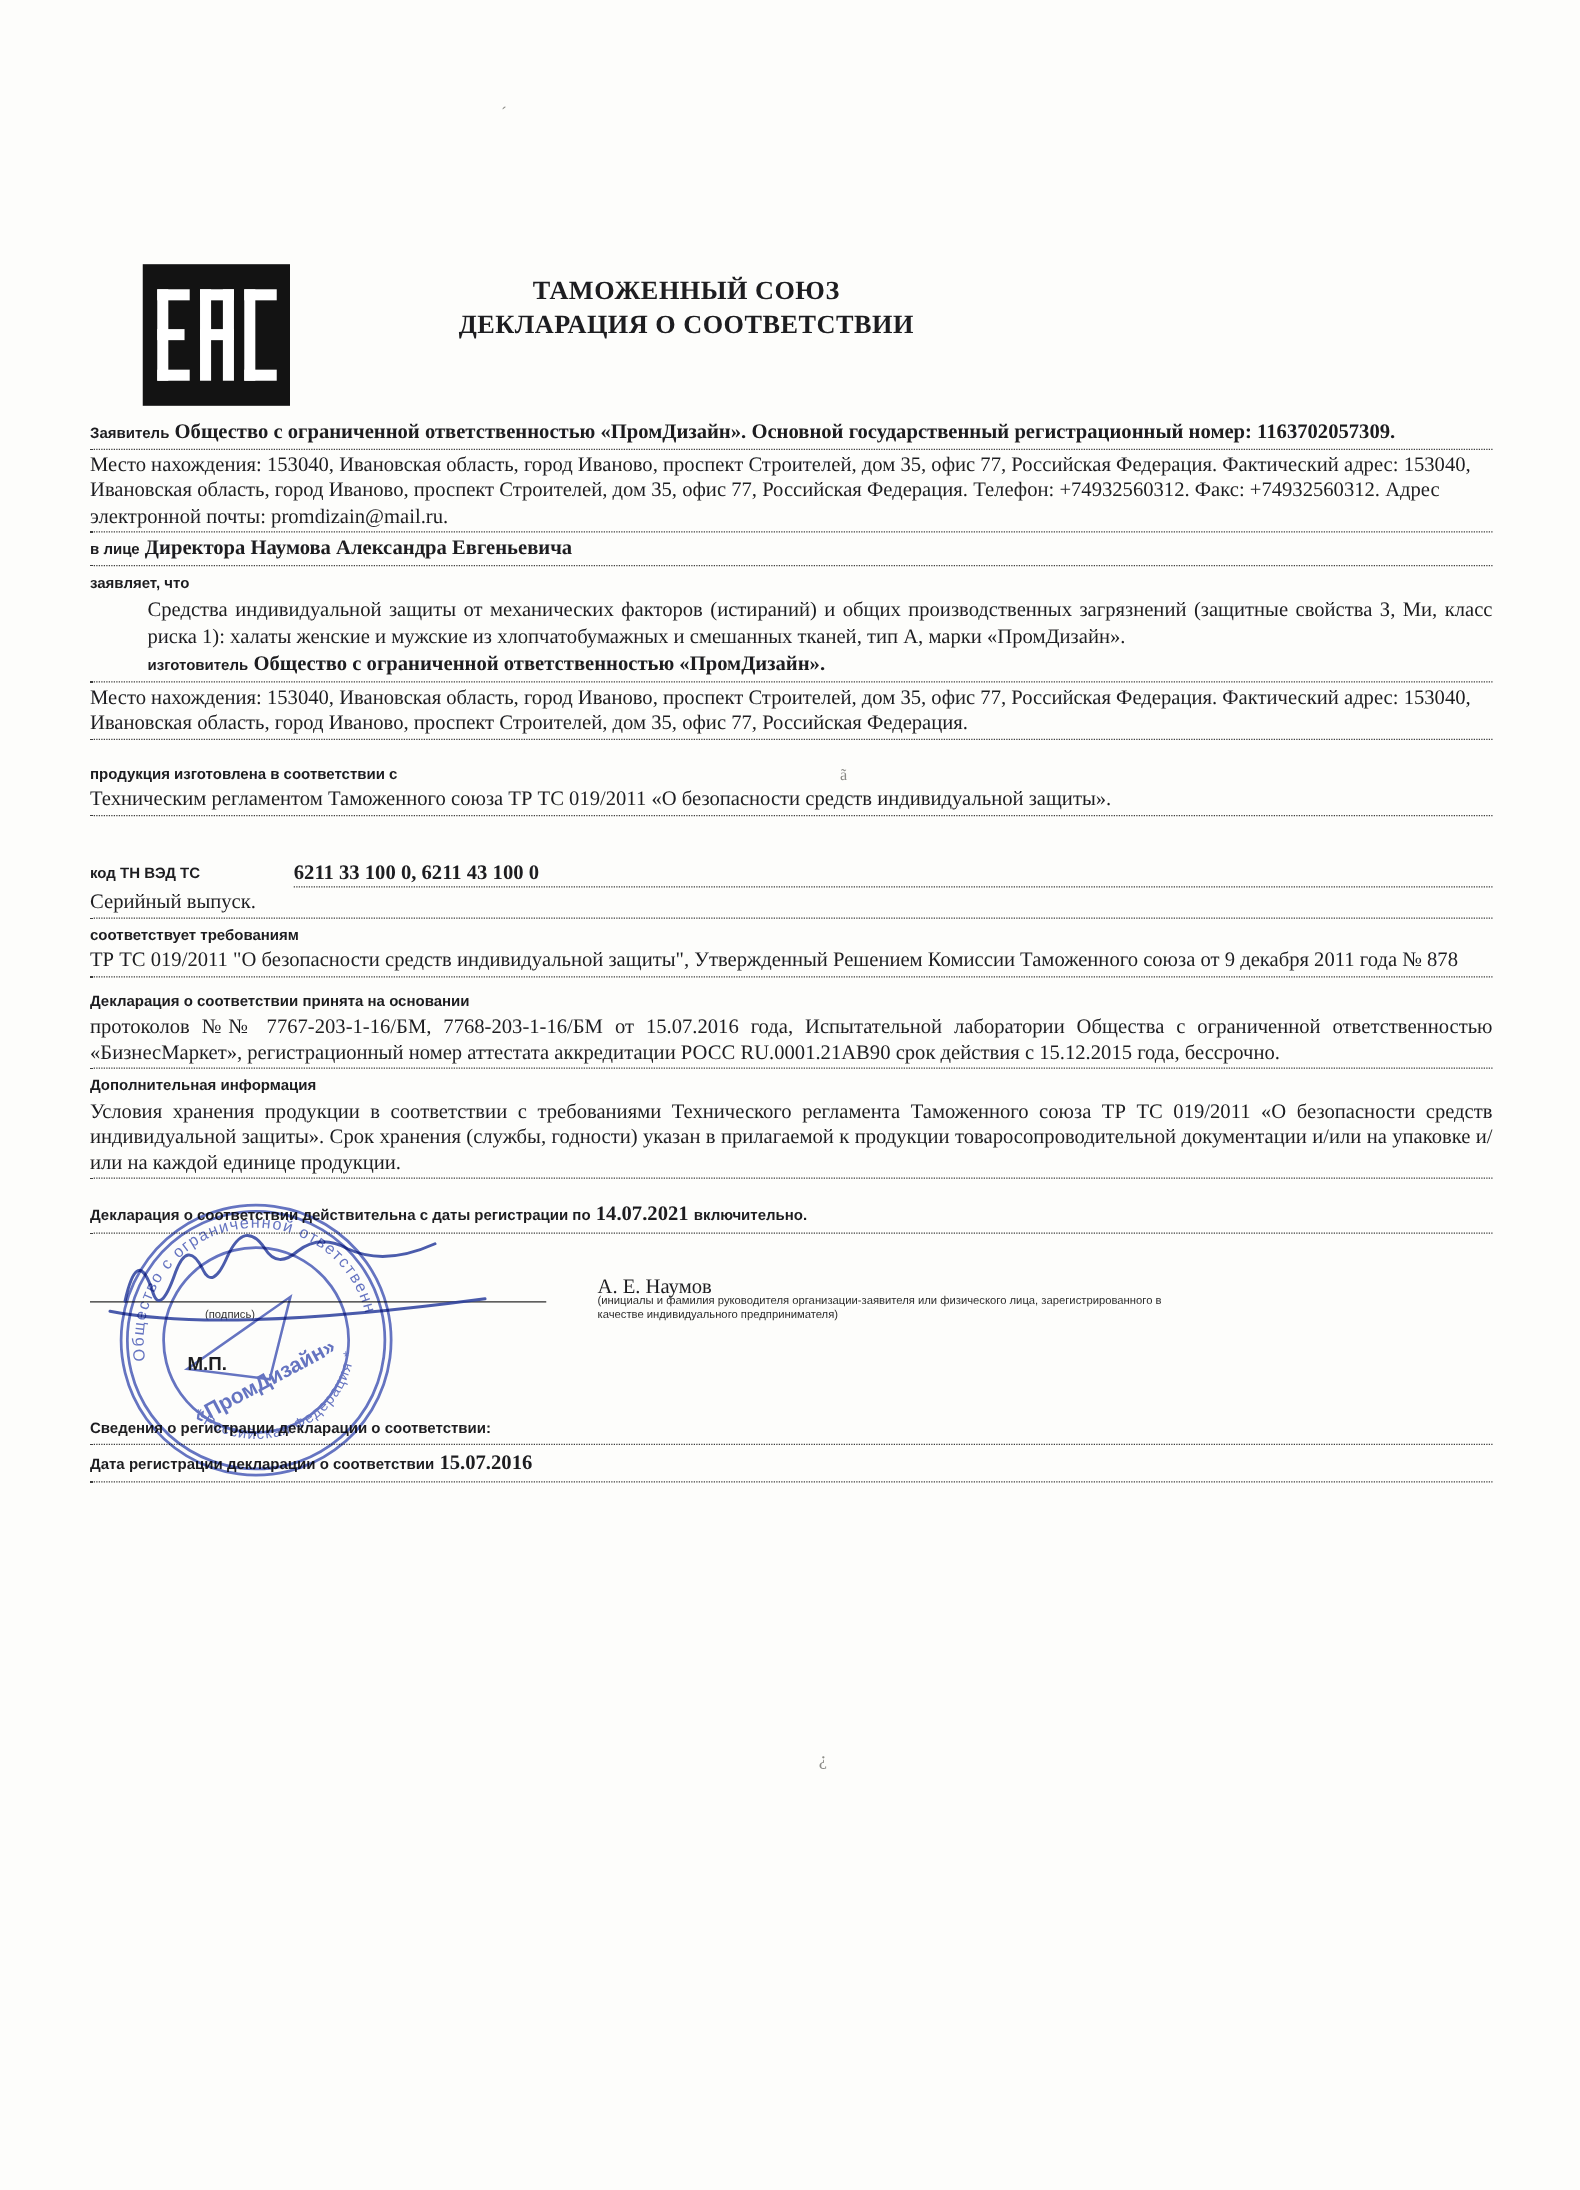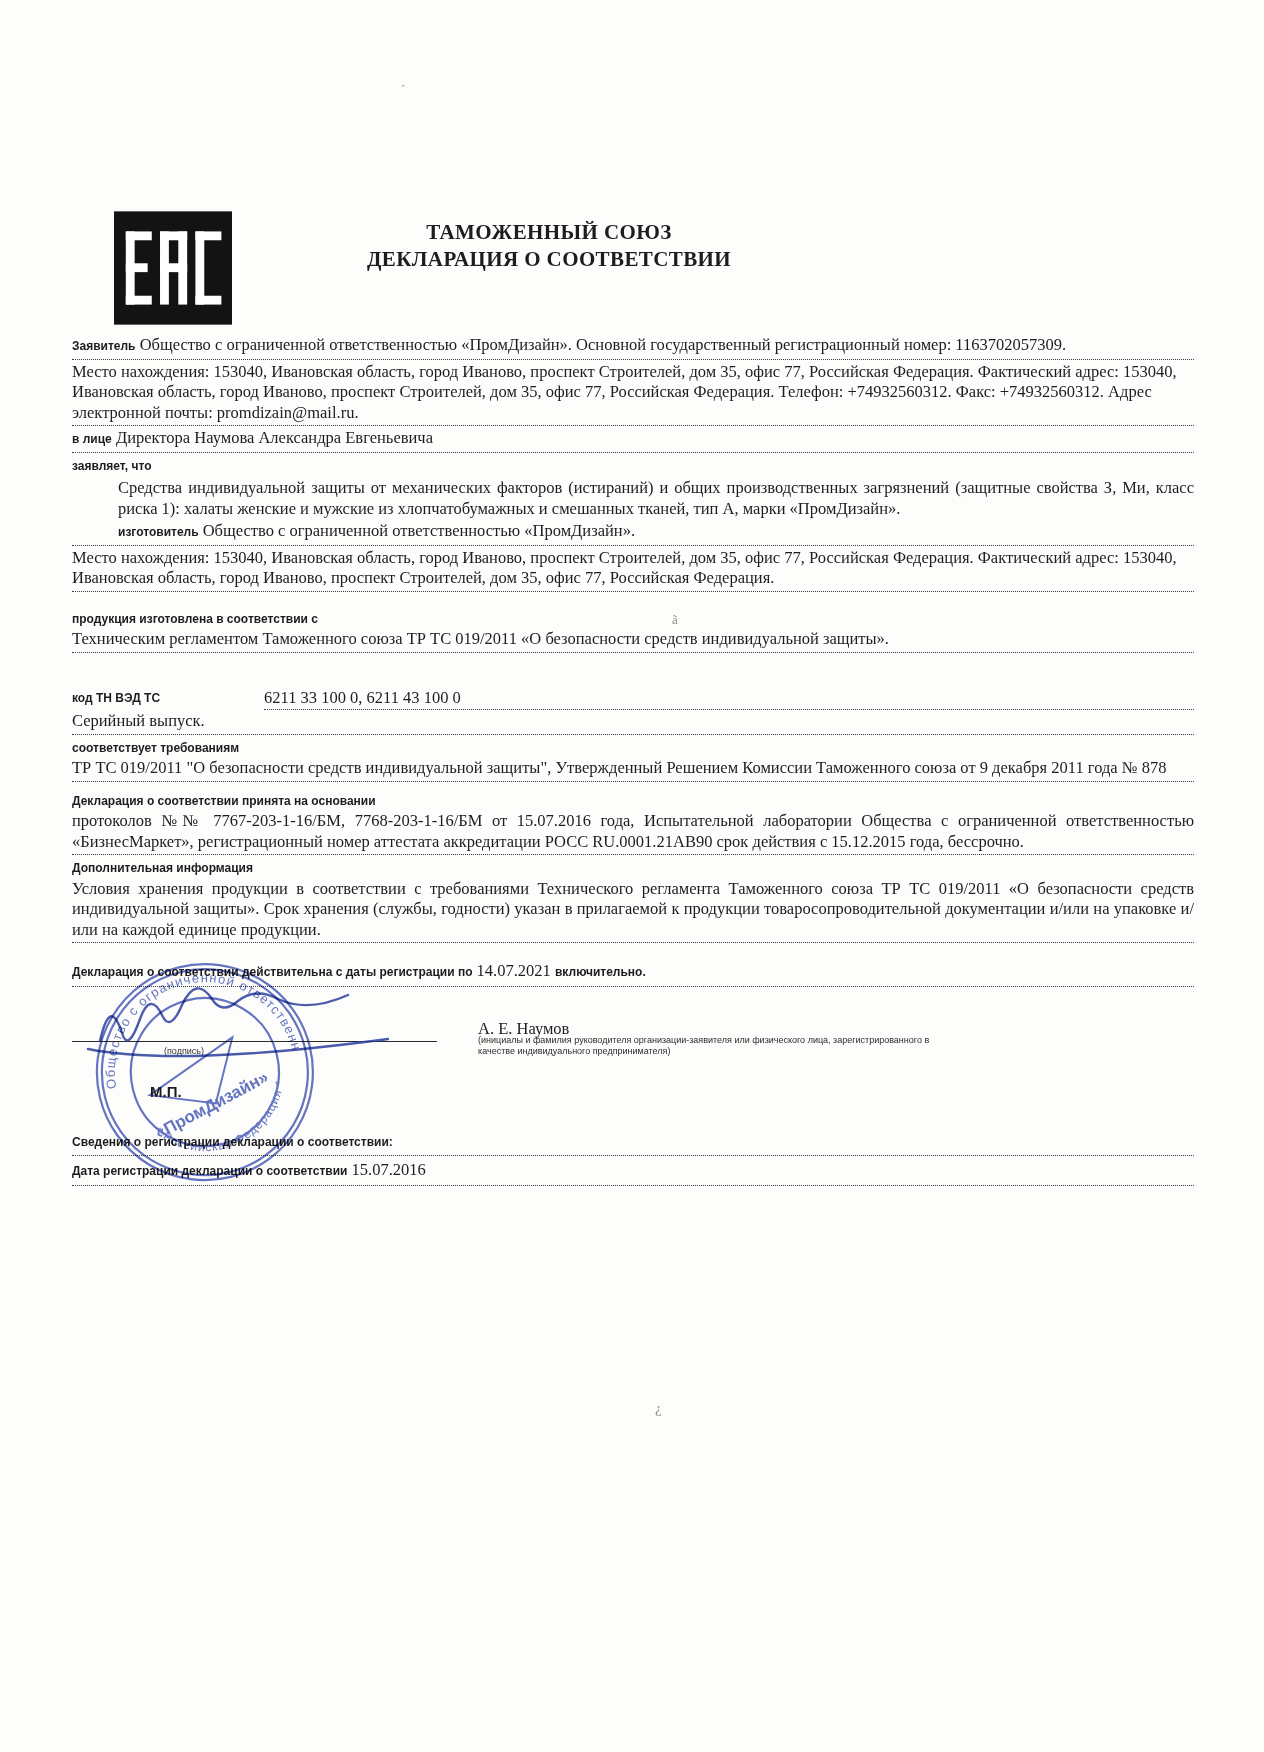--- a/index.html
+++ b/index.html
@@ -15,27 +15,27 @@
   .header { display:flex; align-items:flex-start; margin-top:211px; }
   .logo { width:118px; height:114px; margin-left:42px; flex:none; }
   .titles {
     width:470px; margin-left:82px; margin-top:8px; text-align:center;
     font-weight:bold; font-size:21px; line-height:27px; letter-spacing:.4px;
   }
 
   .para { line-height:20.5px; }
   .just  { text-align:justify; }
   .lbl { font-family:"Liberation Sans","DejaVu Sans",sans-serif; font-weight:bold; font-size:12px; }
-  .serif { font-family:"Liberation Serif","DejaVu Serif",serif; font-weight:normal; }
+  .serif { font-family:"Liberation Serif","DejaVu Serif",serif; font-weight:bold; }
   .dot { border-bottom:1.5px dotted #3c3c3c; height:2px; margin:1px 0 2px 0; }
 
   .mt10 { margin-top:10px; } .mt16 { margin-top:16px; }
   .mt34 { margin-top:34px; } .mt8 { margin-top:8px; } .mt2 { margin-top:2px;margin-left:46px; }
 
-  .tnved-row { display:flex; line-height:22px;gap:29px; }
+  .tnved-row { display:flex; line-height:22px; }
   .tnved-row .tl { width:163px; flex:none; }
   .tnved-row .tv { flex:1; border-bottom:1.5px dotted #3c3c3c; }
 
   .sig-area { position:relative; height:140px; margin-top:4px; }
   .sig-svg { position:absolute; left:8px; top:-8px; z-index:2; }
   .sig-line { position:absolute; left:0; top:50px; width:365px; border-bottom:1.5px solid #2b2b2b; }
   .sig-caption { position:absolute; left:92px; top:55px; font-family:"Liberation Sans",sans-serif; font-size:9px; color:#333; }
   .mp { position:absolute; left:78px; top:92px; font-family:"Liberation Sans",sans-serif; font-weight:bold; font-size:15px; z-index:4; }
   .signer-name { position:absolute; left:406px; top:28px; font-size:16.5px; }
   .signer-caption { position:absolute; left:406px; top:44px; width:475px;

